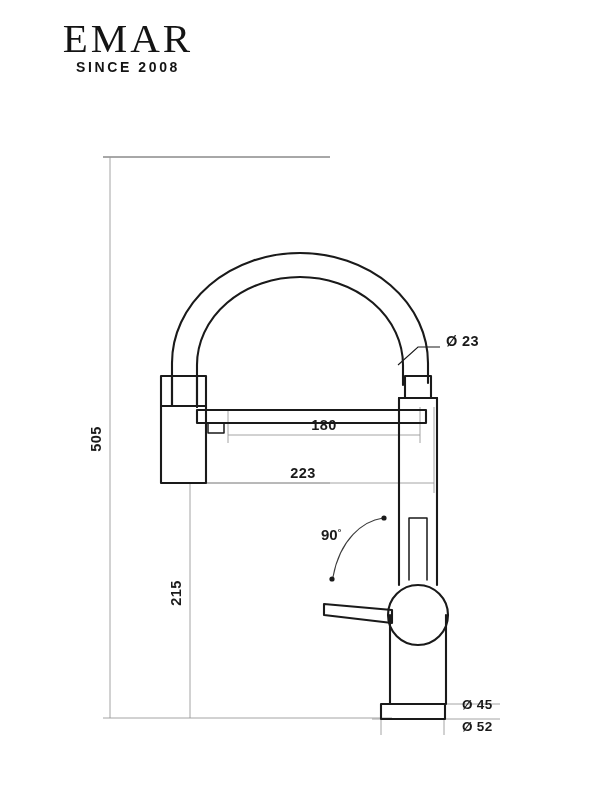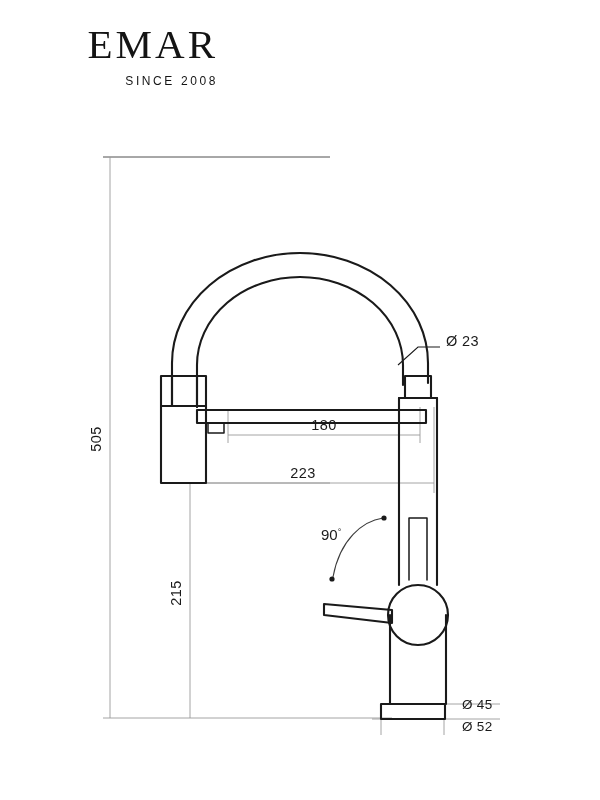--- a/index.html
+++ b/index.html
@@ -26,57 +26,57 @@
   
   #header {
     position: absolute;
     left: 0; top: 0;
     width: 600px;
     height: 115px;
   }
   #brand-block {
     position: absolute;
     left: 38px;
-    top: 24px;
+    top: 18px;
     width: 180px;
-    text-align: right;
+    text-align: center;
   }
   #brand-name {
     font-family: "Liberation Serif", serif;
     font-size: 41px;
     font-weight: 400;
     letter-spacing: 3px;
     line-height: 1;
     color: #141414;
   }
   #brand-tagline {
-    margin-top: 9px;
-    font-family: "Liberation Sans", sans-serif;
-    font-size: 12px;
-    font-weight: 400;
+    font-family: "Liberation Sans", sans-serif;
+    font-size: 14px;
+    font-weight: 700;
     letter-spacing: 2.6px;
     color: #141414;
   }
   #model-code {
     position: absolute;
     right: 22px;
     top: 33px;
     font-family: "Liberation Serif", serif;
     font-size: 32px;
     letter-spacing: 0.5px;
     color: #141414;
   }
 
   
   #drawing-wrap {
     position: absolute;
     left: 0;
     top: 115px;
     width: 600px;
     height: 685px;
+    font-weight: bold;
   }
   svg { display: block; }
 
   
   .dim-text {
     font-family: "Liberation Sans", sans-serif;
     font-size: 14.5px;
     fill: #1a1a1a;
     letter-spacing: 0.4px;
   }

